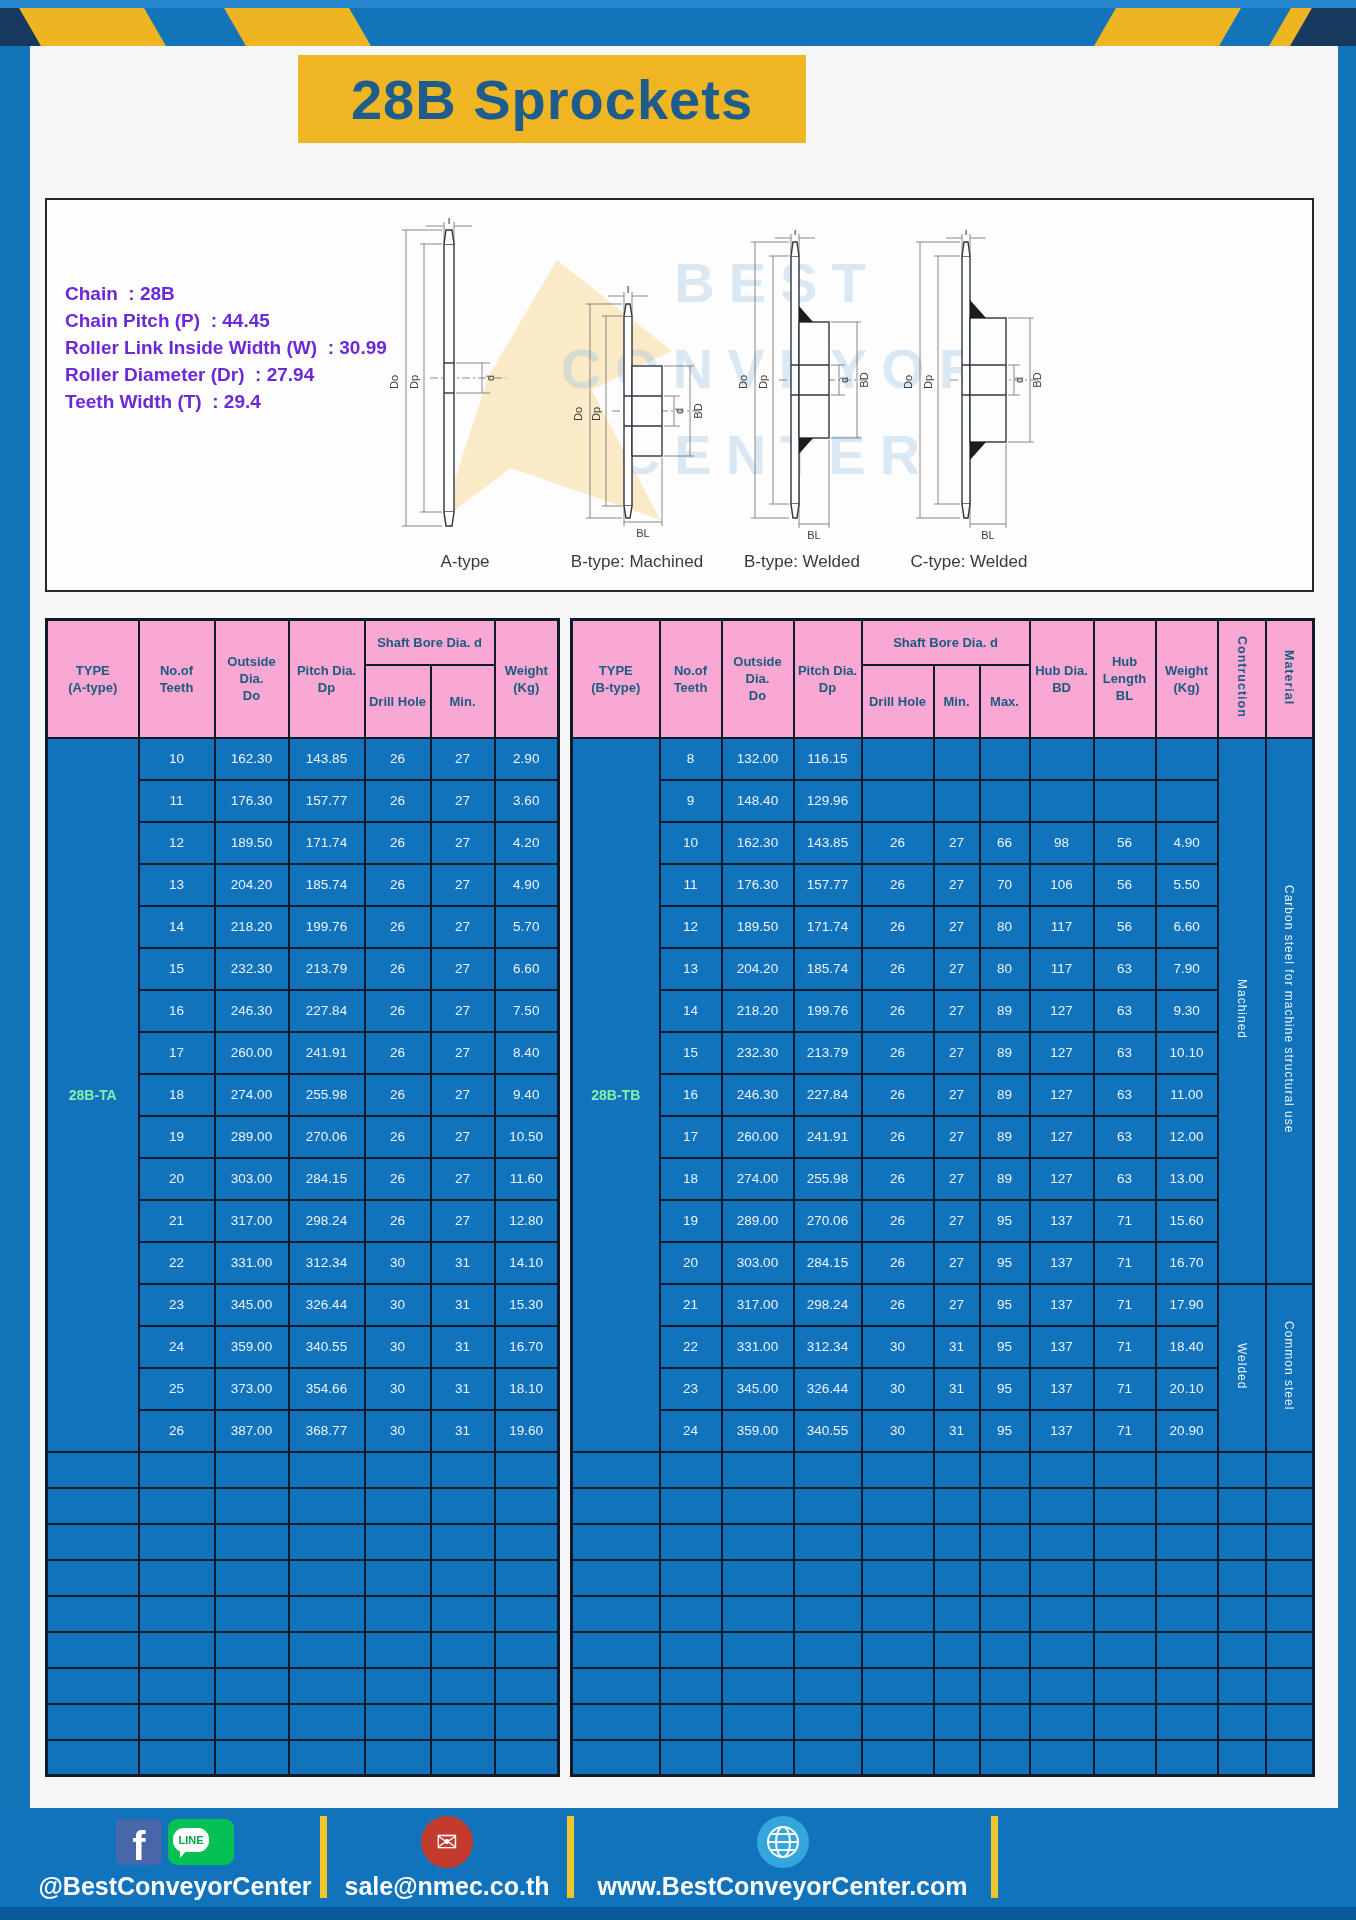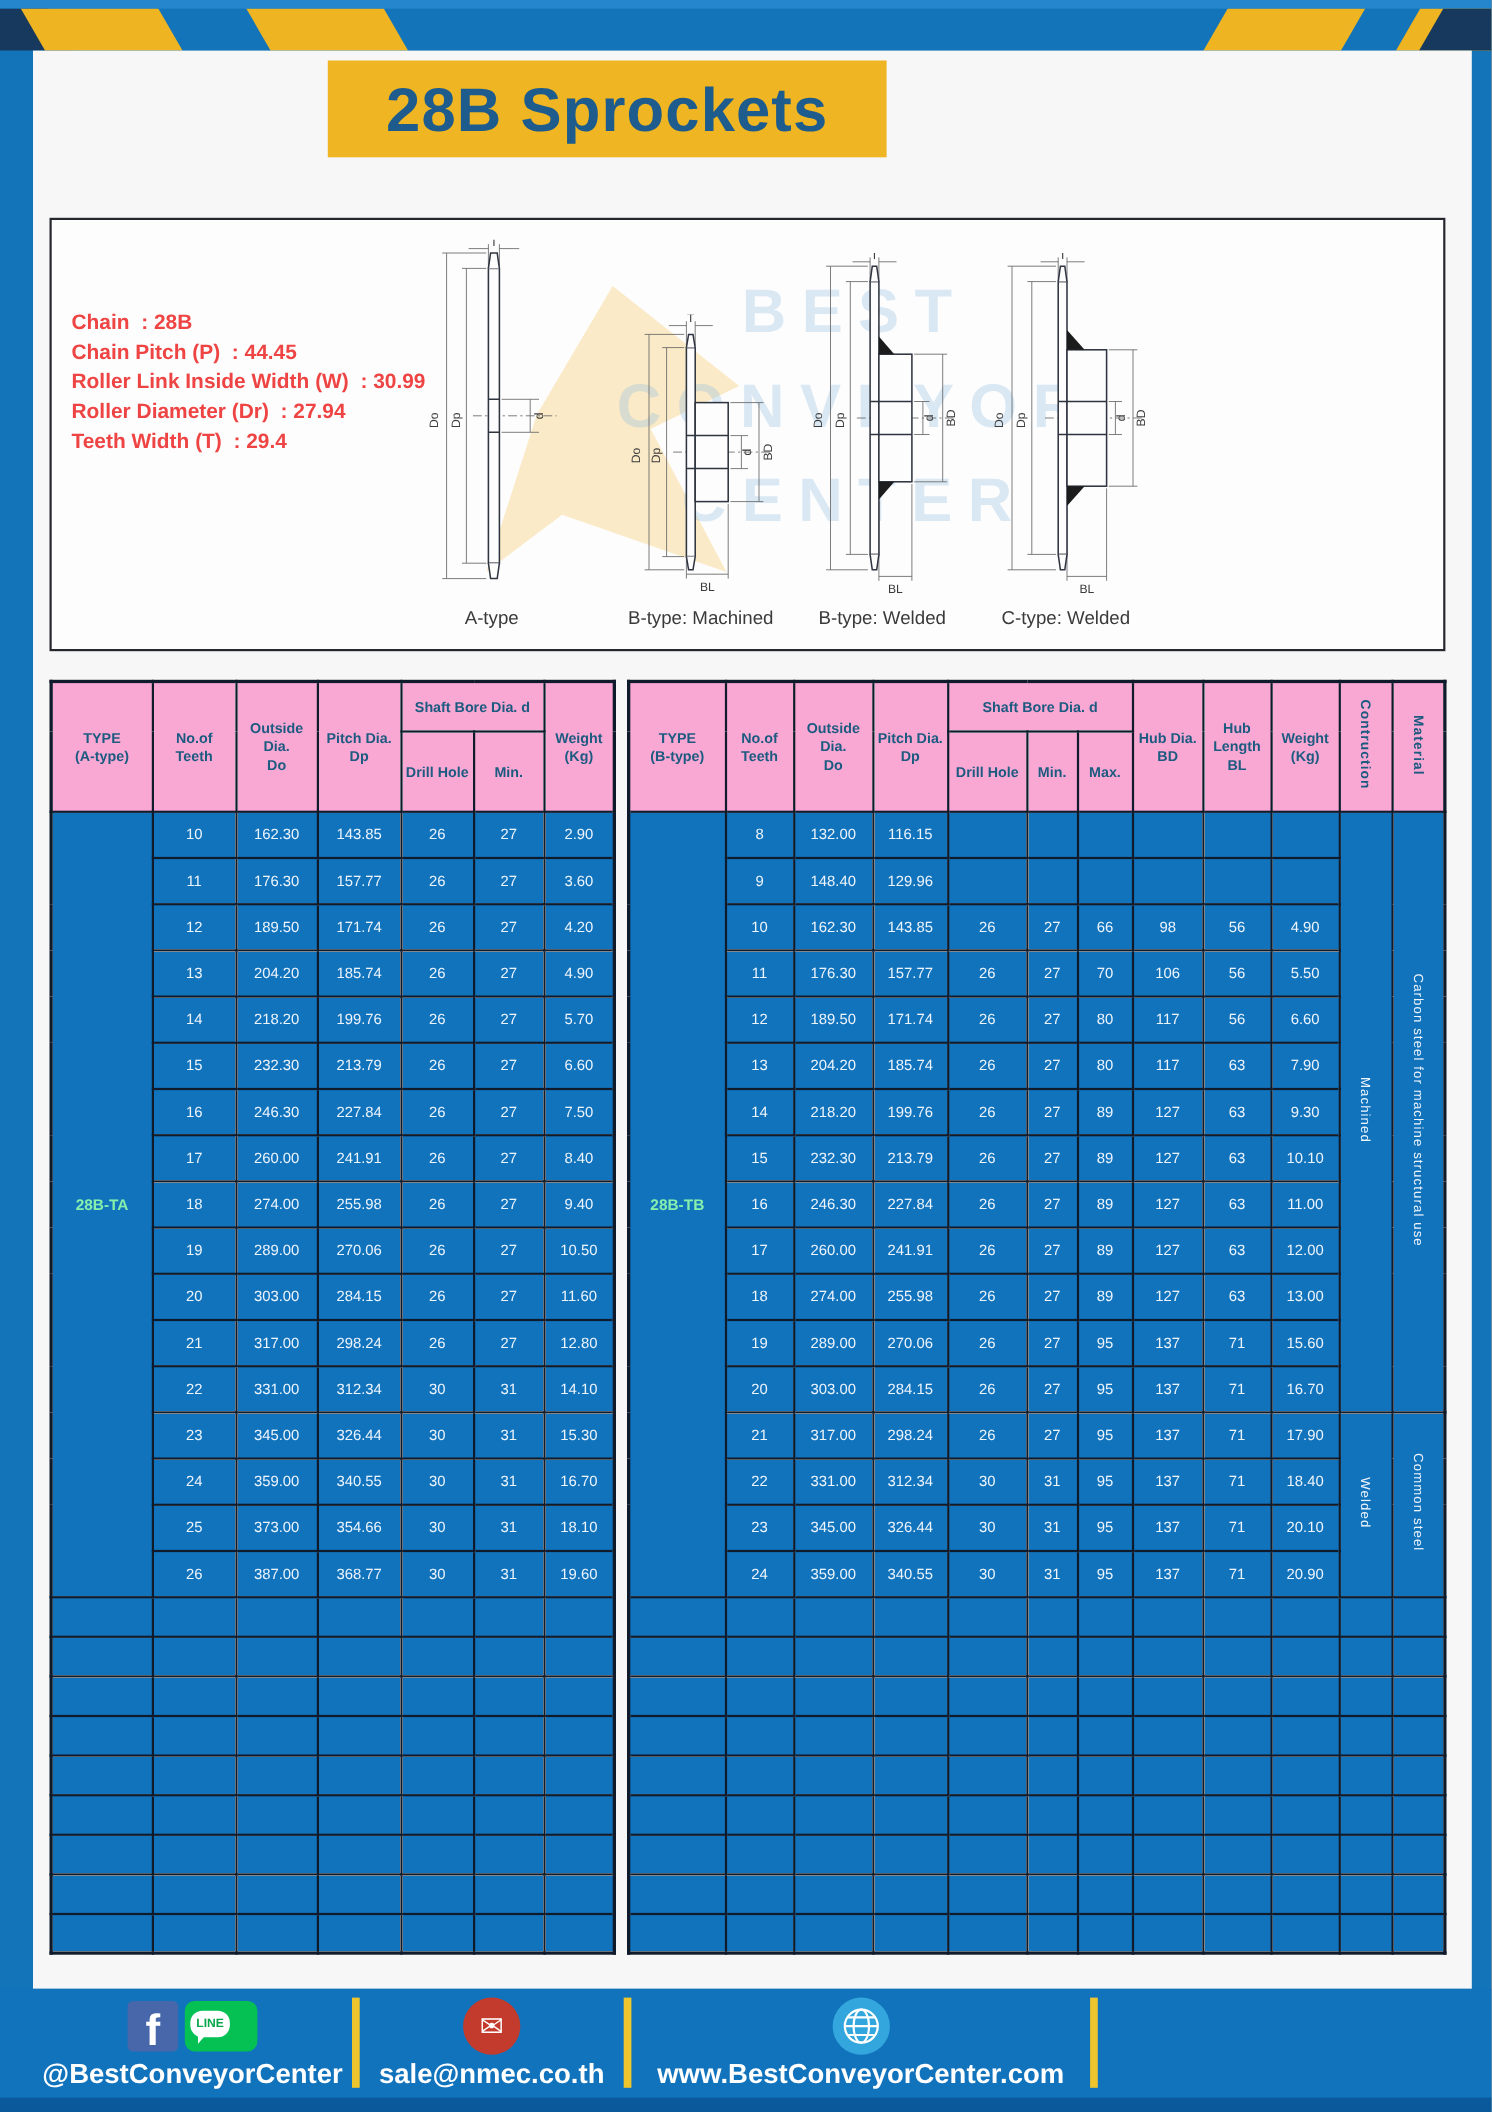--- a/index.html
+++ b/index.html
@@ -20,21 +20,21 @@
   .paper{position:absolute;left:30px;top:46px;width:1296px;height:1762px;background:#f6f7f6;padding-left:12px;}
 
   .title-banner{position:absolute;left:268px;top:9px;width:508px;height:88px;background:#efb523;
     display:flex;align-items:center;justify-content:center;}
   .title-banner span{font-size:56px;font-weight:bold;color:#1d5c8c;letter-spacing:1px;}
 
   
   .diagram{position:absolute;left:15px;top:152px;width:1265px;height:390px;background:#fdfdfd;
     border:2px solid #26272e;}
   .specs{position:absolute;left:18px;top:80px;}
-  .spec-line{font-size:19px;font-weight:bold;color:#ef4444;line-height:27px;white-space:pre;}
+  .spec-line{font-size:19px;font-weight:bold;color:#6d28d9;line-height:27px;white-space:pre;}
   .watermark{position:absolute;left:430px;top:40px;width:600px;text-align:center;line-height:86px;
     font-size:56px;font-weight:bold;letter-spacing:14px;color:rgba(140,185,225,0.30);pointer-events:none;}
   .wshape{position:absolute;left:395px;top:60px;width:230px;height:260px;pointer-events:none;
     background:rgba(243,186,60,0.28);clip-path:polygon(50% 0,100% 35%,65% 50%,95% 100%,30% 80%,0 100%,20% 45%);}
   .drawing{position:absolute;}
   .dtype-label{position:absolute;width:200px;text-align:center;font-size:17px;color:#3a3a3a;top:352px;}
   .drawing svg text{font-size:11px;fill:#3c3c3c;font-family:"Liberation Sans",sans-serif;}
 
   
   .tablewrap{position:absolute;}
@@ -260,21 +260,21 @@
           <path d="M76,212 L92,212 L76,230 Z" fill="#1c1c1c"></path>
           <text x="72" y="5" text-anchor="middle">T</text>
           <text transform="rotate(-90 18 152)" x="18" y="152" text-anchor="middle">Do</text>
           <text transform="rotate(-90 38 152)" x="38" y="152" text-anchor="middle">Dp</text>
           <text transform="rotate(-90 129 150)" x="129" y="150" text-anchor="middle">d</text>
           <text transform="rotate(-90 147 150)" x="147" y="150" text-anchor="middle">BD</text>
           <text x="94" y="309" text-anchor="middle">BL</text>
         </svg>
       </div>
 
-      <div class="dtype-label" style="left:300px">A-type</div>
+      <div class="dtype-label" style="left:318px">A-type</div>
       <div class="dtype-label" style="left:490px">B-type: Machined</div>
       <div class="dtype-label" style="left:655px">B-type: Welded</div>
       <div class="dtype-label" style="left:822px">C-type: Welded</div>
     </div>
 
     <div class="tablewrap" style="left:15px;top:572px" id="table-a">
         <table class="spec-table" style="width: 512px;">
           <colgroup>
             <col style="width: 92px;">
             <col style="width: 76px;">

